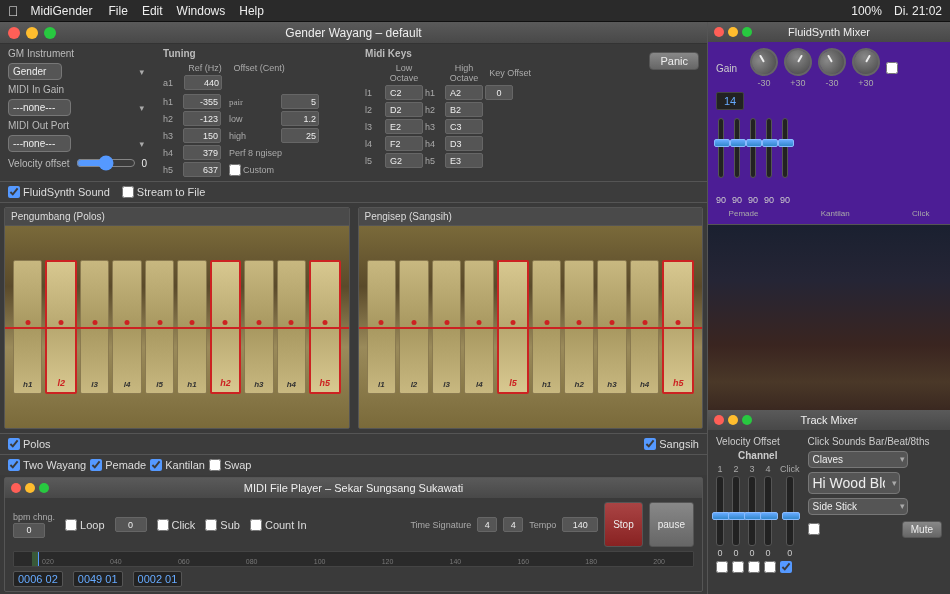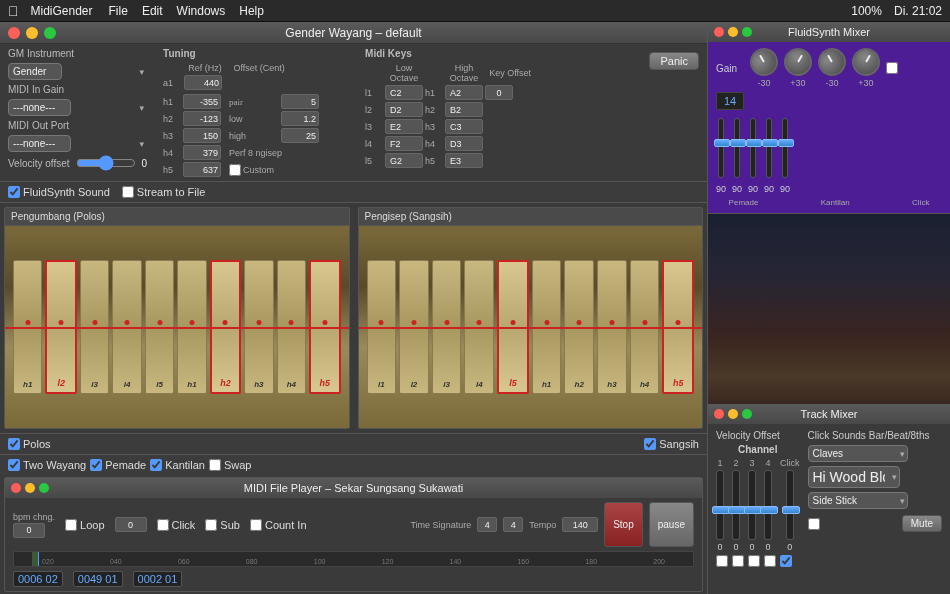--- a/index.html
+++ b/index.html
@@ -231,21 +231,21 @@
       transform: translateX(-50%);
       border-radius: 1px;
     }
 
     .knob-label { font-size: 9px; color: #aaa; }
 
     .fader-container {
       display: flex;
       flex-direction: column;
       align-items: center;
-      gap: 6px;
+      gap: 17px;
     }
 
     .fader-track {
       width: 6px;
       height: 60px;
       background: #222;
       border: 1px solid #555;
       border-radius: 3px;
       position: relative;
     }

